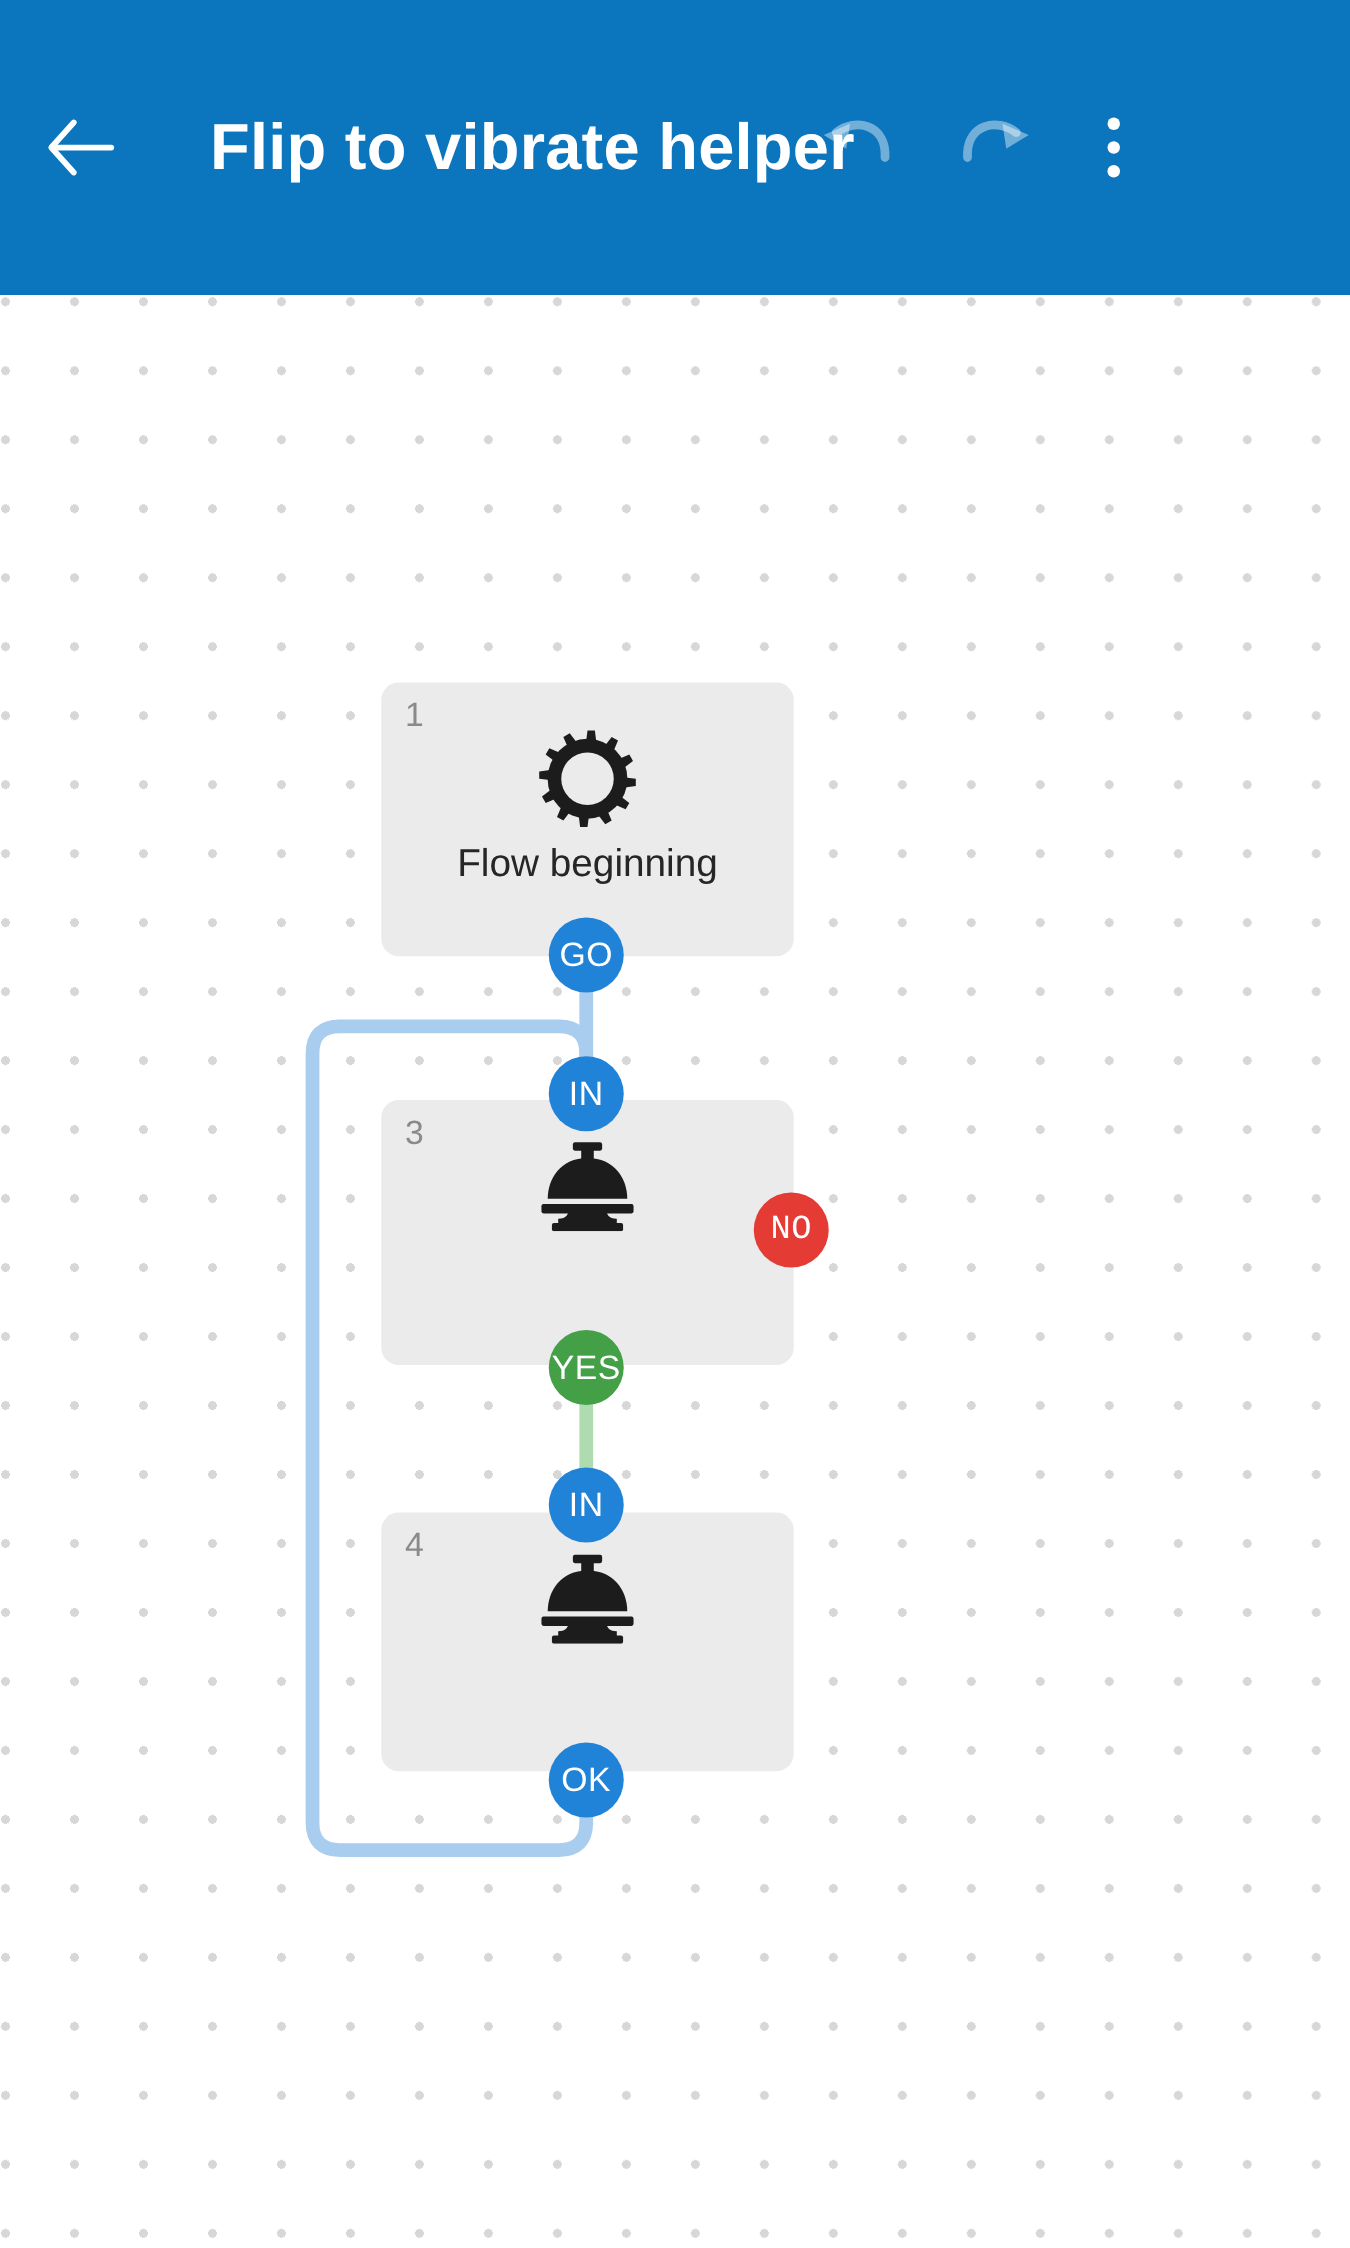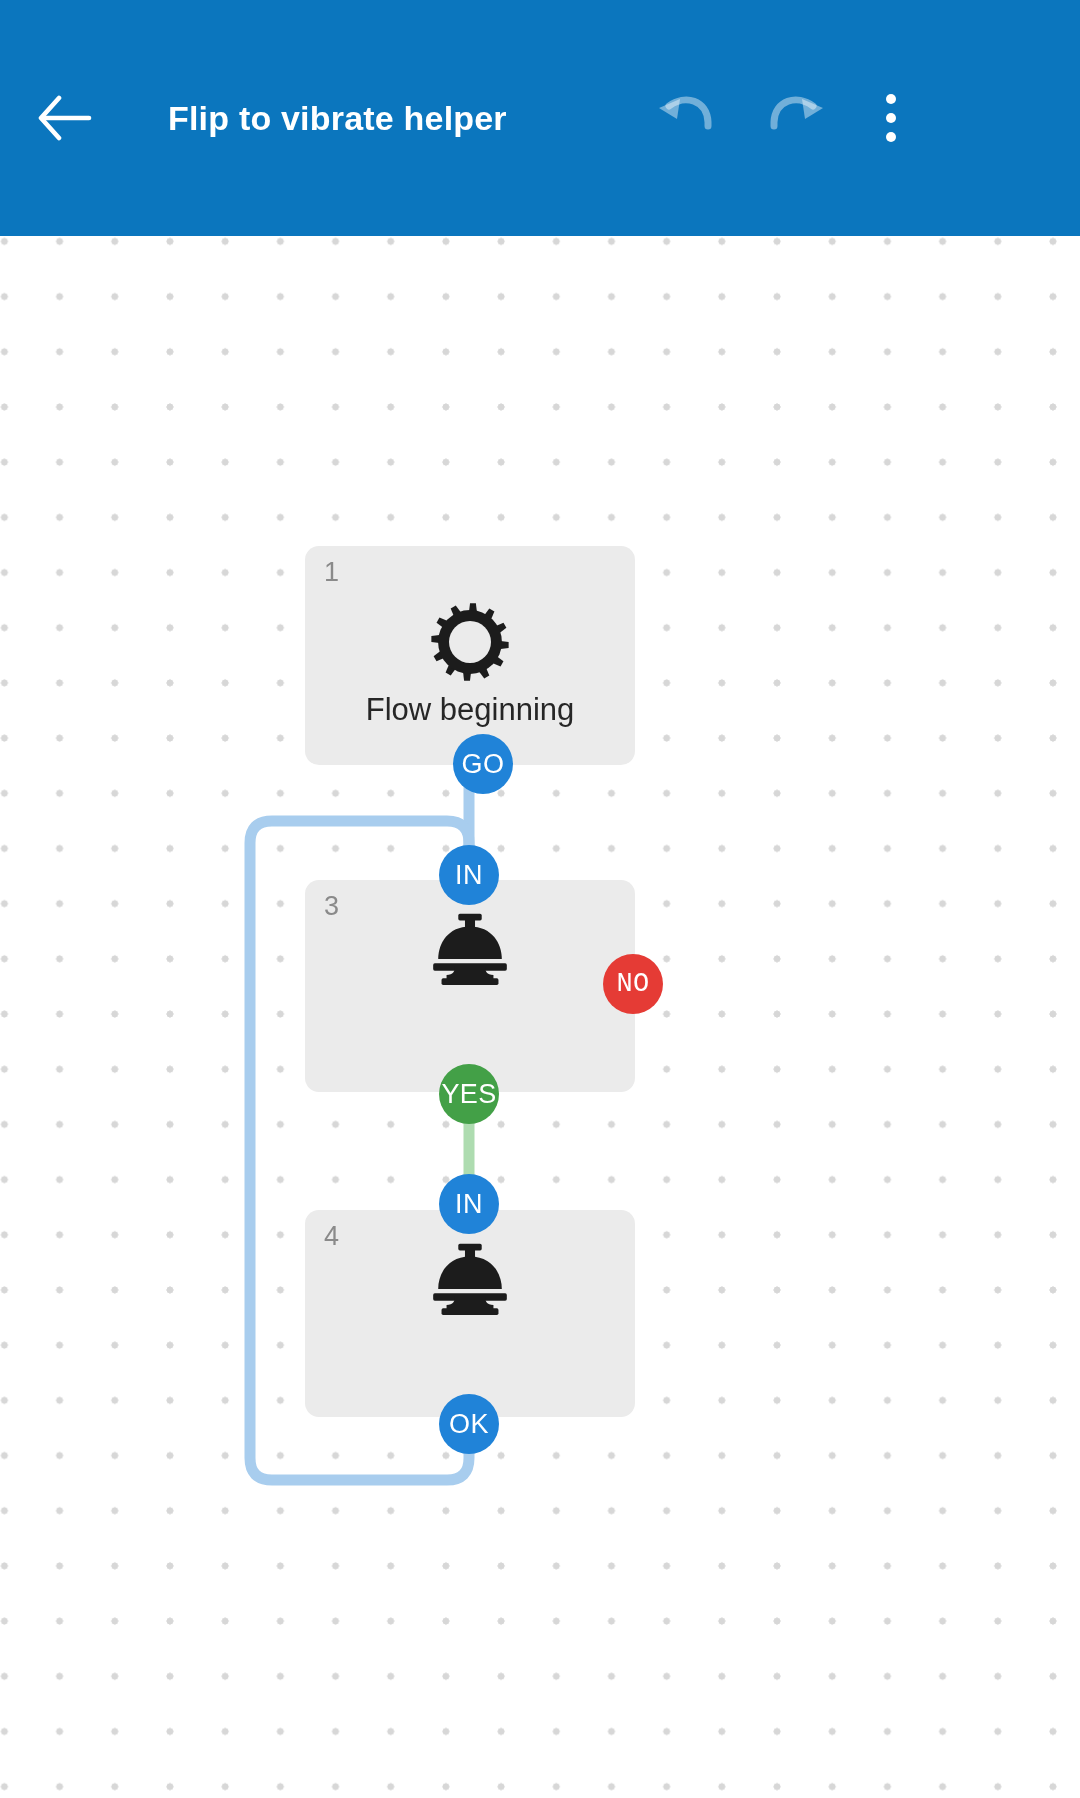--- a/index.html
+++ b/index.html
@@ -35,21 +35,21 @@
     display: flex; align-items: center; justify-content: center;
     cursor: pointer;
   }
   #back-btn svg { display: block; }
 
   #appbar-title {
     position: absolute;
     left: 168px; top: 50%;
     transform: translateY(-50%);
     color: #ffffff;
-    font-size: 34px;
+    font-size: 52px;
     font-weight: bold;
     letter-spacing: 0.2px;
     white-space: nowrap;
   }
 
   .bar-icon {
     position: absolute;
     top: 50%;
     transform: translateY(-50%);
     width: 76px; height: 76px;
@@ -124,21 +124,21 @@
   .block-label {
     font-size: 31px;
     color: #262626;
     text-align: center;
     line-height: 1.05;
     max-width: 300px;
     white-space: pre-line;
   }
 
   #block-1 { left: 305px; top: 310px; width: 330px; height: 219px; }
-  #block-1 .block-body { justify-content: flex-start; padding-top: 54px; align-items: center; }
+  #block-1 .block-body { justify-content: flex-start; padding-top: 35px; align-items: center; }
   #block-3 { left: 305px; top: 644px; width: 330px; height: 212px; }
   #block-3 .block-body { justify-content: flex-start; padding-top: 33px; }
   #block-4 { left: 305px; top: 974px; width: 330px; height: 207px; }
   #block-4 .block-body { justify-content: flex-start; padding-top: 33px; }
 
   
   .port {
     position: absolute;
     width: 60px; height: 60px;
     border-radius: 50%;
@@ -148,21 +148,21 @@
     color: #ffffff;
     font-size: 27px;
     letter-spacing: 0.4px;
     cursor: pointer;
     z-index: 6;
   }
   .port.blue  { background: #2083d8; }
   .port.green { background: #43a047; text-align: right; }
   .port.red   { background: #e53b35; font-family: Liberation Mono, monospace; }
 
-  #port-go    { left: 453px; top: 498px; }
+  #port-go    { left: 439px; top: 498px; }
   #port-in-3  { left: 439px; top: 609px; }
   #port-no-3  { left: 603px; top: 718px; }
   #port-yes-3 { left: 439px; top: 828px; }
   #port-in-4  { left: 439px; top: 938px; }
   #port-ok-4  { left: 439px; top: 1158px; }
 </style>
 </head>
 <body>
 
 <div id="screen">

